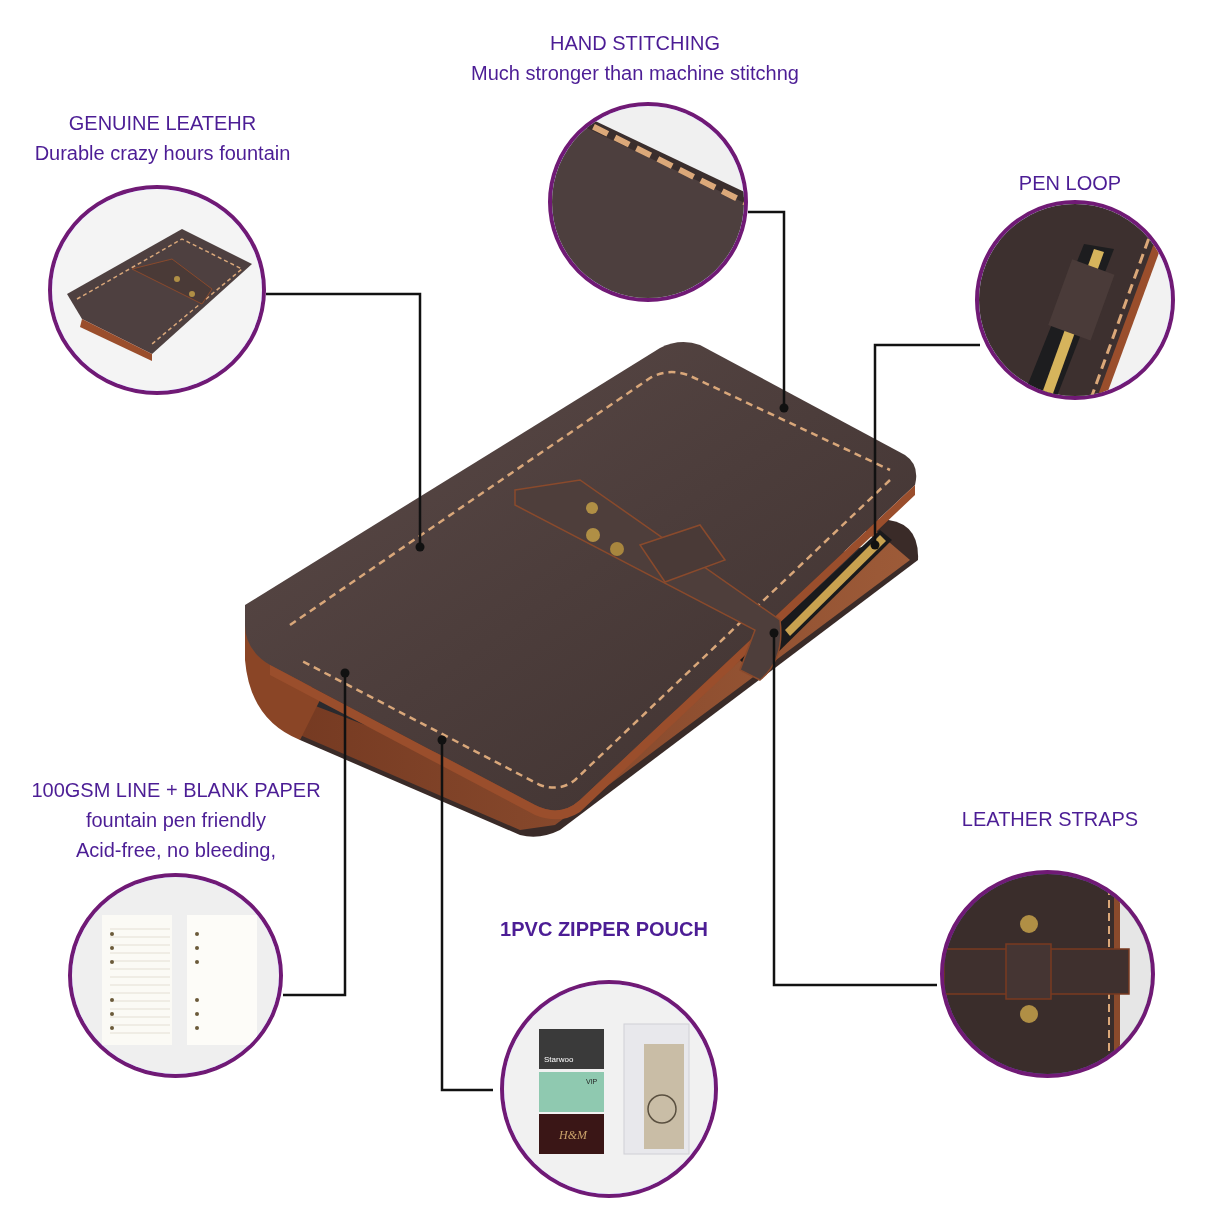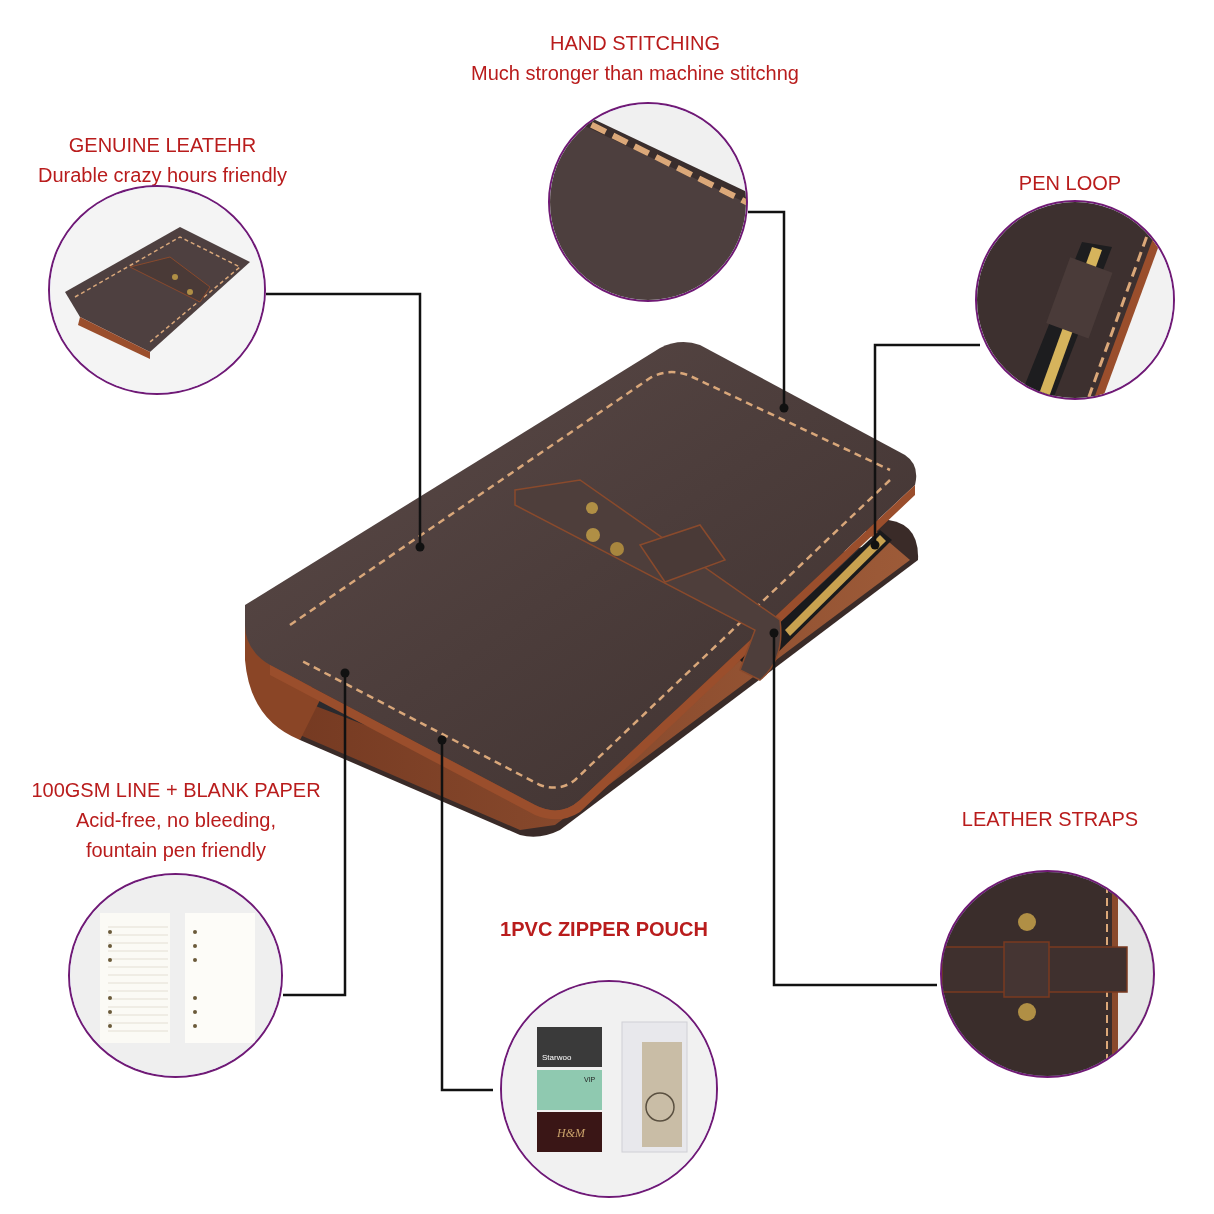--- a/index.html
+++ b/index.html
@@ -1,44 +1,44 @@
 <!DOCTYPE html>
 <html><head>
   <meta charset="utf-8">
   <style>
     html, body { margin: 0; padding: 0; background: #ffffff; }
     body { width: 1214px; height: 1214px; position: relative; overflow: hidden;
            font-family: "Liberation Sans", sans-serif; color: #111; }
-    .label { position: absolute; text-align: center; font-size: 20px; line-height: 30px; color: #b91c1c; white-space: nowrap; }
+    .label { position: absolute; text-align: center; font-size: 20px; line-height: 30px; color: #4c1d95; white-space: nowrap; }
     .label .title { display: block; }
     .label .sub { display: block; }
-    .circle { position: absolute; border-radius: 50%; border: 2px solid #701a75; overflow: hidden; box-sizing: border-box; background: #c4b5fd; }
+    .circle { position: absolute; border-radius: 50%; border: 4px solid #701a75; overflow: hidden; box-sizing: border-box; background: #8b5cf6; }
     svg.overlay { position: absolute; left: 0; top: 0; }
   </style>
 </head>
 <body>
 
 <div class="label" style="left:440px; top:28px; width:390px;">
   <span class="title">HAND STITCHING</span>
   <span class="sub">Much stronger than machine stitchng</span>
 </div>
 
-<div class="label" style="left:10px; top:108px; width:305px;margin-top:22px;">
+<div class="label" style="left:10px; top:108px; width:305px;">
   <span class="title">GENUINE LEATEHR</span>
-  <span class="sub">Durable crazy hours friendly</span>
+  <span class="sub">Durable crazy hours fountain</span>
 </div>
 
 <div class="label" style="left:980px; top:168px; width:180px;">
   <span class="title">PEN LOOP</span>
 </div>
 
 <div class="label" style="left:0px; top:775px; width:352px;">
   <span class="title">100GSM LINE + BLANK PAPER</span>
+  <span class="sub">fountain pen friendly</span>
   <span class="sub">Acid-free, no bleeding,</span>
-  <span class="sub">fountain pen friendly</span>
 </div>
 
 <div class="label" style="left:470px; top:914px; width:268px;font-weight:bold;">
   <span class="title">1PVC ZIPPER POUCH</span>
 </div>
 
 <div class="label" style="left:905px; top:797px; width:290px;margin-top:7px;">
   <span class="title">LEATHER STRAPS</span>
 </div>
 

